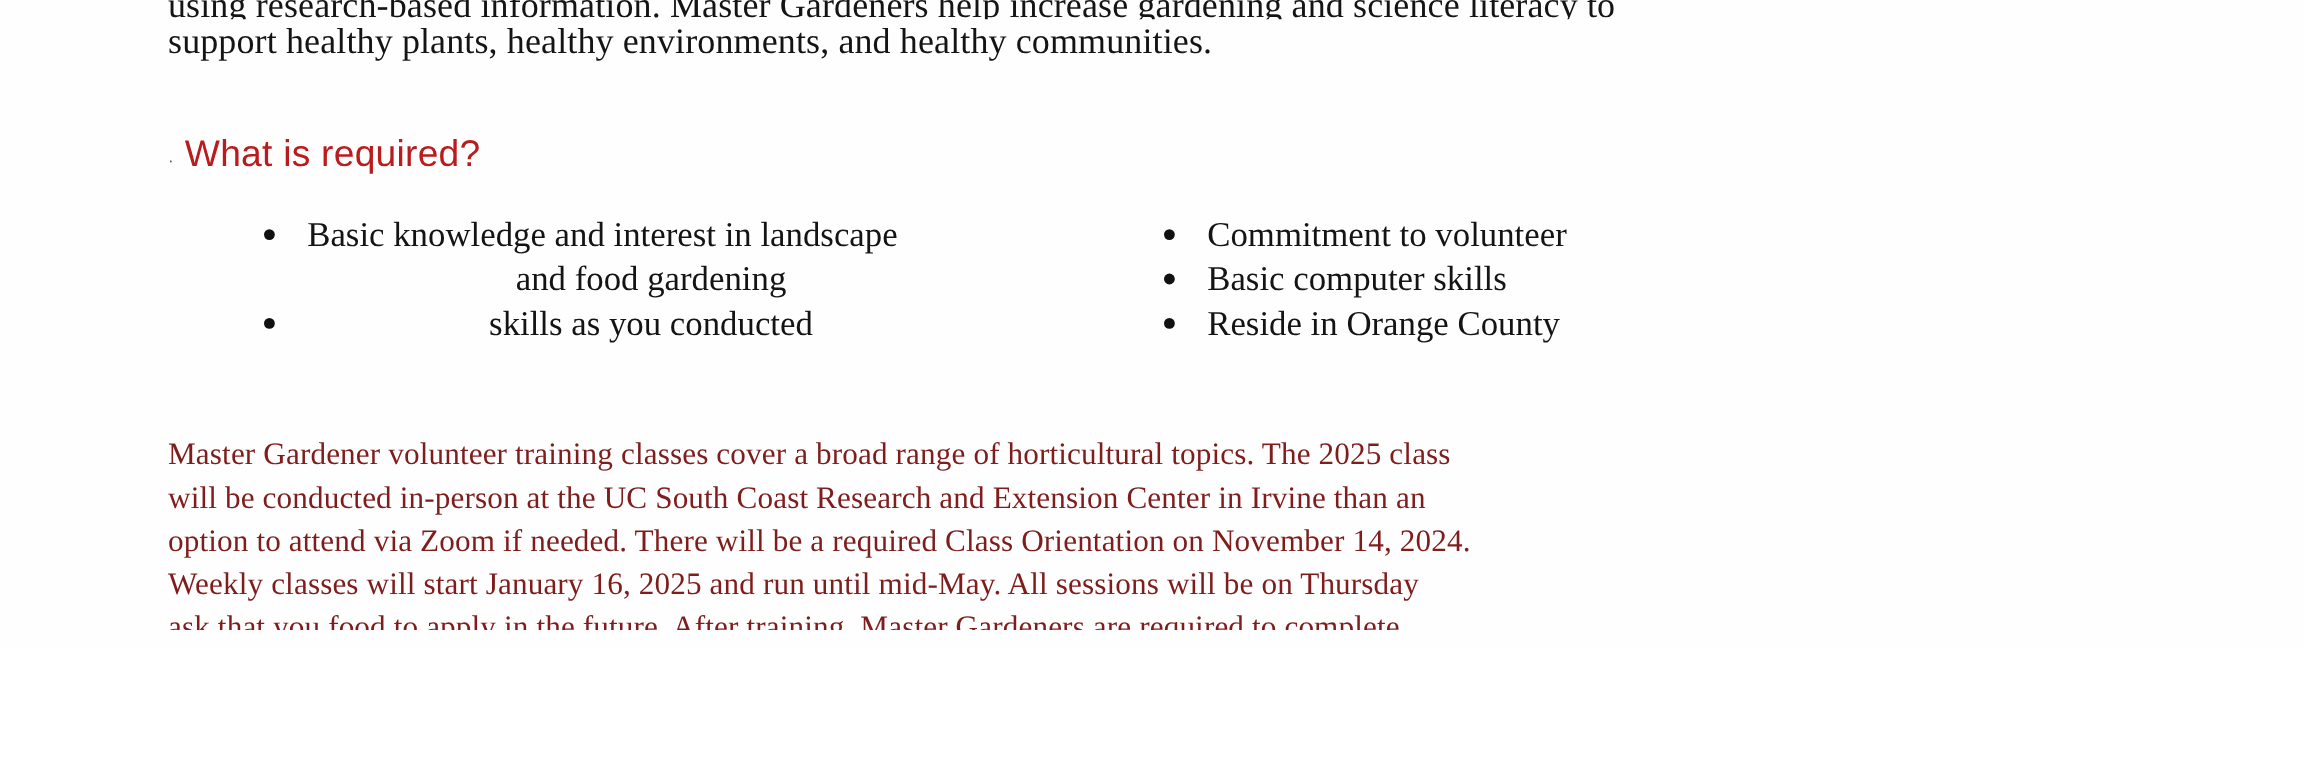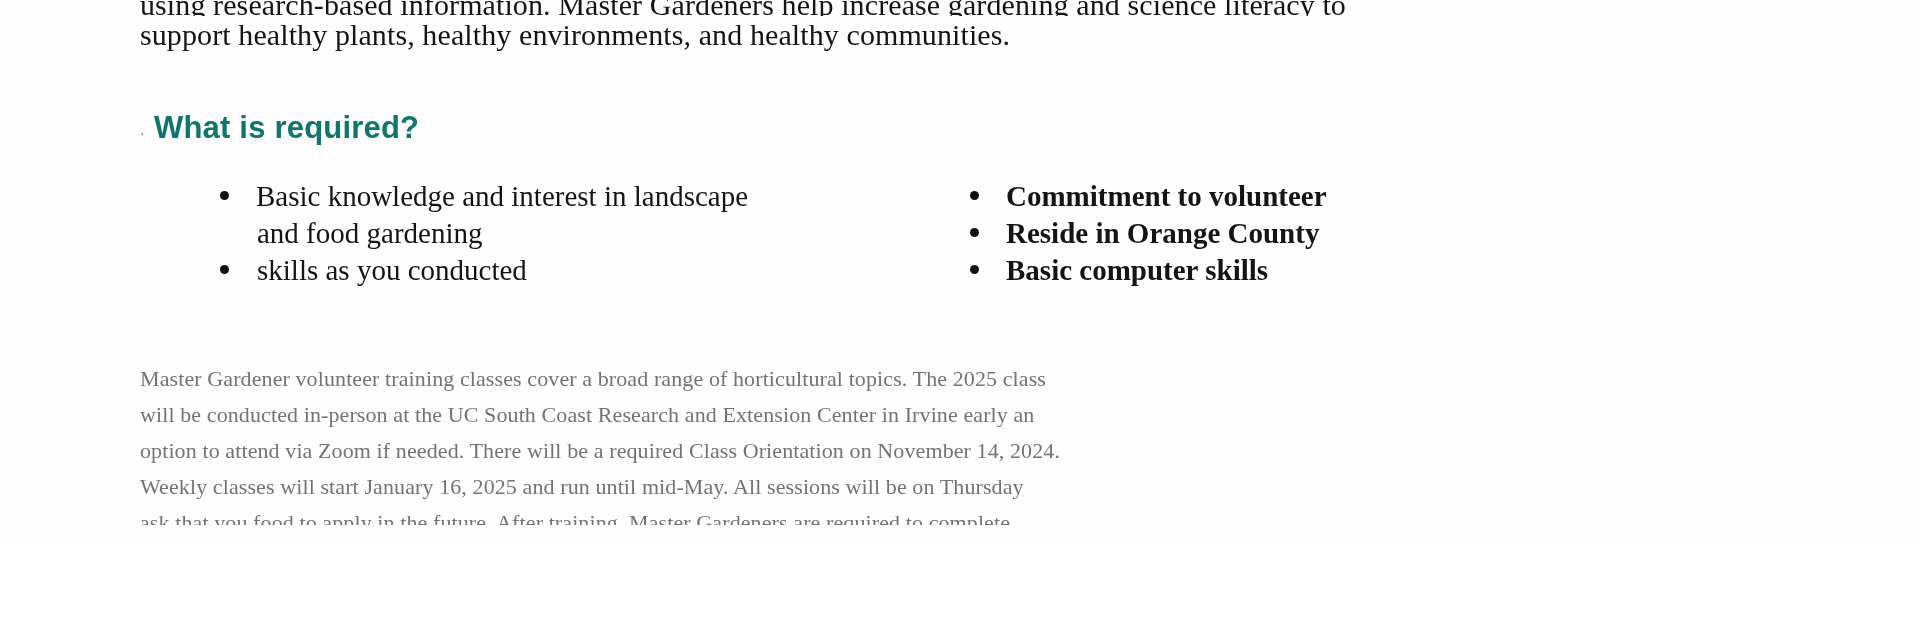--- a/index.html
+++ b/index.html
@@ -57,22 +57,22 @@
   .req-bullet-dash {
     font-family: "Liberation Sans", sans-serif;
     font-size: 14px;
     color: #5a5a5a;
     width: 14px;
     display: inline-block;
   }
   .req-heading {
     font-family: "Liberation Sans", sans-serif;
     font-size: 31px;
-    font-weight: 700;
-    color: #0f766e;
+    font-weight: 400;
+    color: #b91c1c;
     letter-spacing: 0.2px;
     margin: 0;
   }
 
   
   .req-columns {
     display: flex;
     margin-top: 20px;
   }
   .req-col-left {
@@ -107,33 +107,33 @@
     left: 8px;
     top: 13px;
     width: 9px;
     height: 9px;
     background: #111;
     border-radius: 50%;
   }
   ul.req-list li .l2 {
     display: block;
     padding-left: 1px;
+    text-align: center;
   }
   .req-col-right ul.req-list li {
     margin-bottom: 0;
-    font-weight: bold;
   }
 
   
   .body-para {
     margin-top: 60px;
     font-family: "Liberation Serif", serif;
-    font-size: 22px;
+    font-size: 26px;
     line-height: 36px;
-    color: #737373;
+    color: #7f1d1d;
     letter-spacing: 0.1px;
   }
   .body-line {
     display: block;
     white-space: nowrap;
   }
   .body-line.clip-bottom {
     height: 20px;
     overflow: hidden;
   }
@@ -169,32 +169,32 @@
         </ul>
       </div>
       <div class="req-col-right">
         <ul class="req-list tight">
           <li>
             <span class="dot"></span>
             <span>Commitment to volunteer</span>
           </li>
           <li>
             <span class="dot"></span>
+            <span>Basic computer skills</span>
+          </li>
+          <li>
+            <span class="dot"></span>
             <span>Reside in Orange County</span>
-          </li>
-          <li>
-            <span class="dot"></span>
-            <span>Basic computer skills</span>
           </li>
         </ul>
       </div>
     </div>
 
     <p class="body-para">
       <span class="body-line">Master Gardener volunteer training classes cover a broad range of horticultural topics.  The 2025 class</span>
-      <span class="body-line">will be conducted in-person at the UC South Coast Research and Extension Center in Irvine early an</span>
+      <span class="body-line">will be conducted in-person at the UC South Coast Research and Extension Center in Irvine than an</span>
       <span class="body-line">option to attend via Zoom if needed.  There will be a required Class Orientation on November 14, 2024.</span>
       <span class="body-line">Weekly classes will start January 16, 2025 and run until mid-May.  All sessions will be on Thursday</span>
       <span class="body-line clip-bottom">ask that you food to apply in the future.  After training, Master Gardeners are required to complete</span>
     </p>
 
   </div>
 </div>
 
 </body></html>

